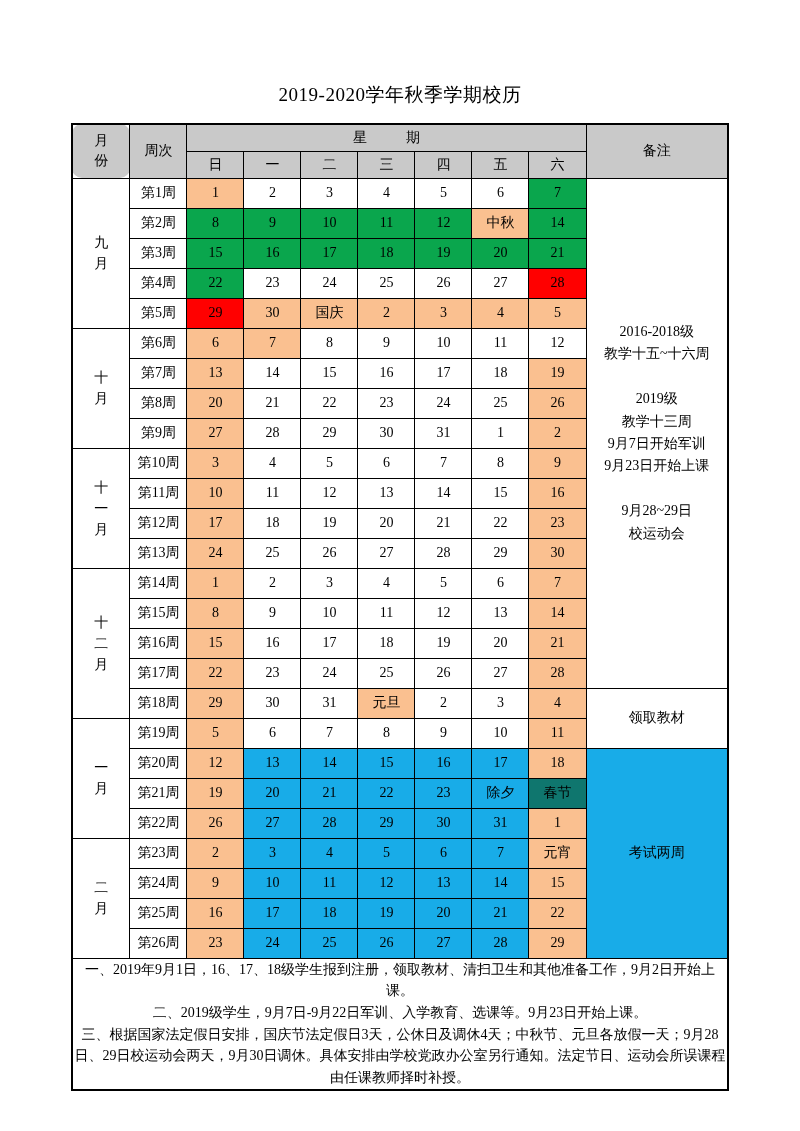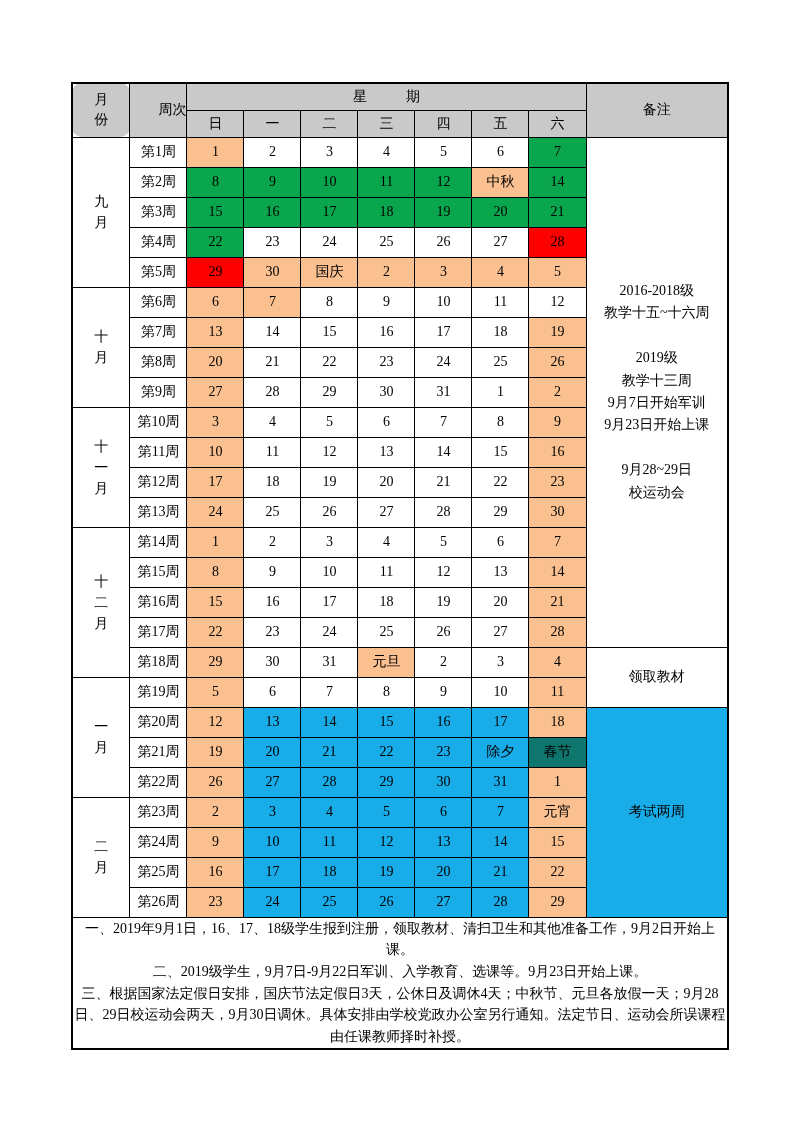--- a/index.html
+++ b/index.html
@@ -34,38 +34,39 @@
   .remark-mid { font-size: 13.5px; }
   .footnotes {
     height: 94px; vertical-align: top; text-align: left;
     padding: 8px 9px 0 9px; font-size: 12.5px; line-height: 1.55; background: #fff;
   }
 </style>
 </head>
 <body>
 
 <div class="page">
+  <h1 class="title">2019-2020学年秋季学期校历</h1>
 
   <table class="cal">
     <colgroup>
       <col style="width:58px">
         <col style="width:57px">
       <col style="width:57px">
         <col style="width:57px">
         <col style="width:57px">
       <col style="width:57px">
         <col style="width:57px">
         <col style="width:57px">
       <col style="width:57px">
         <col style="width:142px">
     </colgroup>
     <thead>
       <tr>
         <th rowspan="2" class="hdr" style="background: rgb(201, 201, 201); border-radius: 10px;"><span class="vwrap">月份</span></th>
-        <th rowspan="2" class="hdr" style="background: rgb(201, 201, 201); text-align: right;"><span>周次</span></th>
+        <th rowspan="2" class="hdr" style="background: rgb(201, 201, 201);"><span>周次</span></th>
         <th colspan="7" class="hdr weekday-group" style="background: rgb(201, 201, 201);">星期</th>
         <th rowspan="2" class="hdr" style="background: rgb(201, 201, 201);"><span>备注</span></th>
       </tr>
       <tr>
         <th class="hdr" style="background: rgb(201, 201, 201);">日</th>
         <th class="hdr" style="background: rgb(201, 201, 201);">一</th>
         <th class="hdr" style="background: rgb(201, 201, 201);">二</th>
         <th class="hdr" style="background: rgb(201, 201, 201);">三</th>
         <th class="hdr" style="background: rgb(201, 201, 201);">四</th>
         <th class="hdr" style="background: rgb(201, 201, 201);">五</th>

